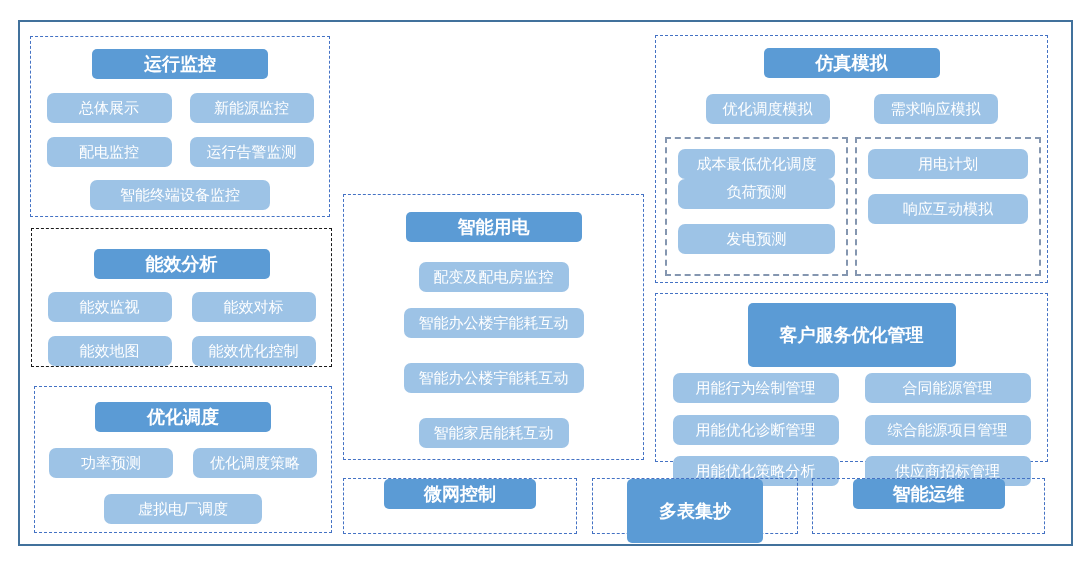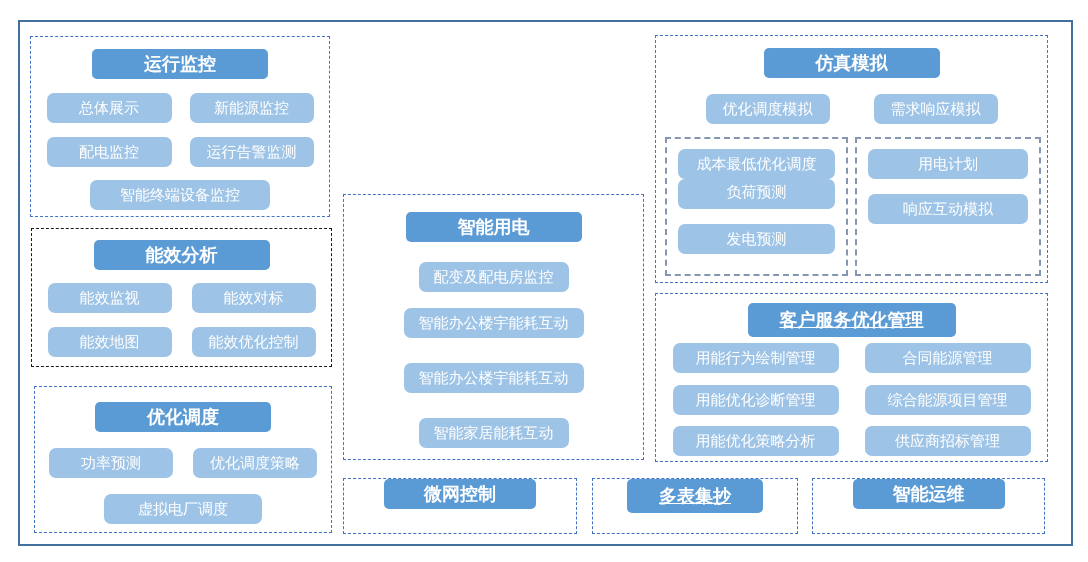--- a/index.html
+++ b/index.html
@@ -8,21 +8,21 @@
   .frame{position:absolute;left:18px;top:20px;width:1055px;height:526px;
          border:2px solid #41719C;box-sizing:border-box;}
   .panel{position:absolute;border:1px dashed #4472C4;box-sizing:border-box;
          display:flex;flex-direction:column;align-items:center;background:transparent;}
   .panel.black-dash{border:1px dashed #1a1a1a;}
   .nested{position:absolute;border:2px dashed #8496B0;box-sizing:border-box;
           display:flex;flex-direction:column;align-items:center;}
   .hdr{background:#5B9BD5;color:#ffffff;font-weight:bold;font-size:18px;
        height:30px;line-height:30px;border-radius:5px;text-align:center;
        padding:0 52px;white-space:nowrap;box-sizing:content-box;}
-  .hdr.pad32{padding:2px 32px;text-decoration:underline;}
+  .hdr.pad32{padding:17px 32px;}
   .hdr.pad40{padding:0 40px;}
   .itm{background:#9DC3E6;color:#ffffff;font-size:15px;height:30px;line-height:30px;
        border-radius:7px;text-align:center;padding:0 15px;min-width:94px;
        white-space:nowrap;box-sizing:content-box;}
   .row{display:flex;justify-content:center;align-items:center;}
   .fillw{width:calc(100% - 22px);padding:0;min-width:0;}
   .ctr{align-items:center;}
 </style>
 </head>
 <body>
@@ -39,21 +39,21 @@
     </div>
     <div class="row" style="margin-top:14px;column-gap:18px;">
       <div class="itm" style="min-width:95px;">配电监控</div>
       <div class="itm">运行告警监测</div>
     </div>
     <div class="row" style="margin-top:13px;">
       <div class="itm" style="padding:0 30px;">智能终端设备监控</div>
     </div>
   </div>
 
-  <div class="panel black-dash" style="left:31px;top:228px;width:301px;height:139px;">
+  <div class="panel black-dash" style="left:31px;top:228px;width:301px;height:139px;justify-content:flex-end;">
     <div class="hdr" style="margin-top:11px;">能效分析</div>
     <div class="row" style="margin-top:13px;column-gap:20px;">
       <div class="itm">能效监视</div>
       <div class="itm">能效对标</div>
     </div>
     <div class="row" style="margin-top:14px;column-gap:20px;">
       <div class="itm">能效地图</div>
       <div class="itm">能效优化控制</div>
     </div>
   </div>

